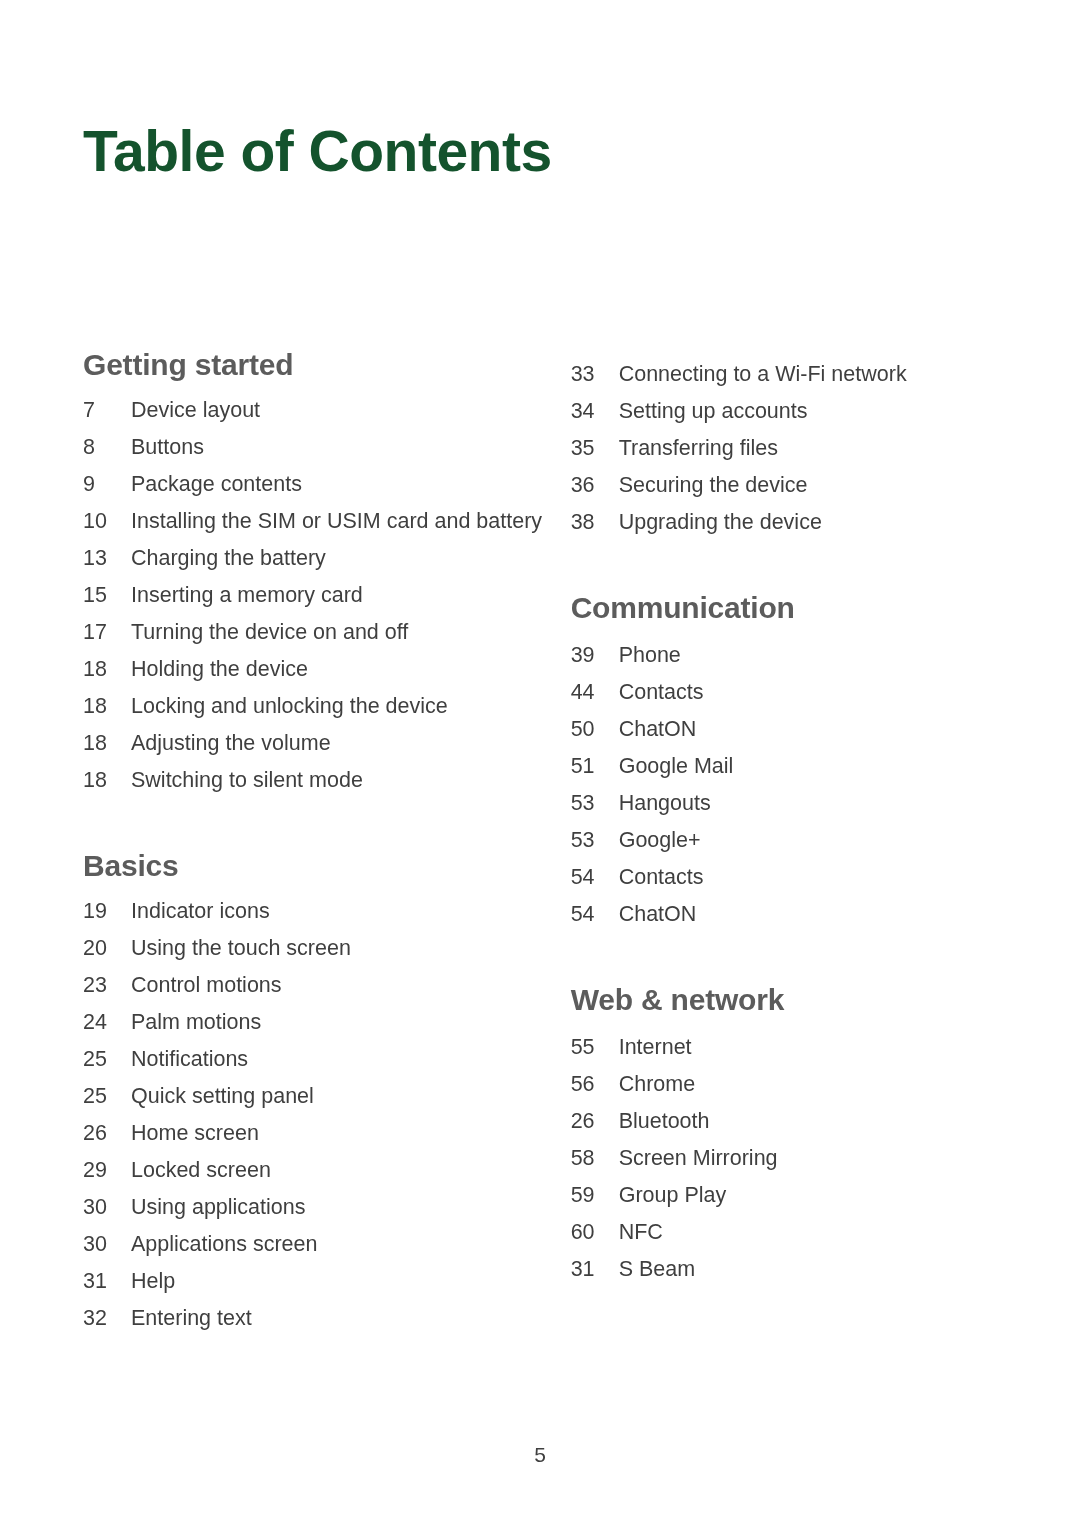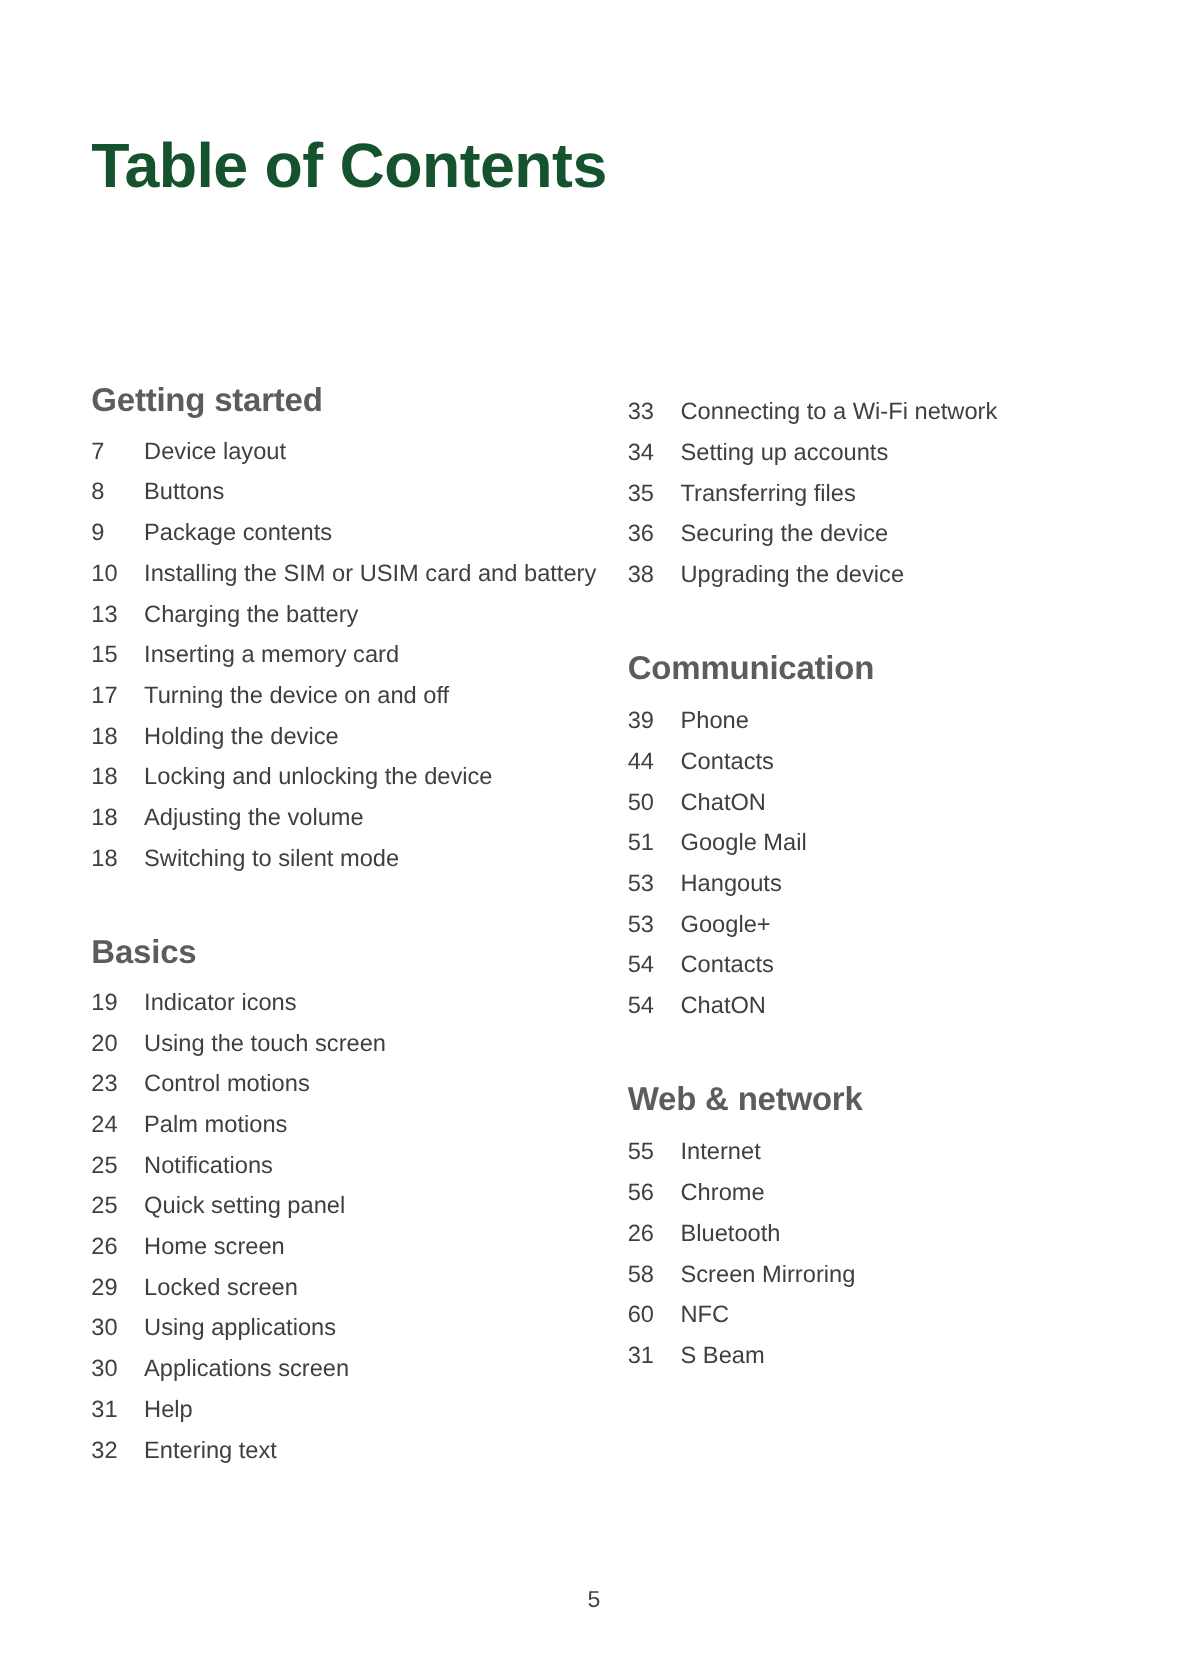--- a/index.html
+++ b/index.html
@@ -276,20 +276,24 @@
         </li>
         <li class="toc-entry">
           <span class="toc-page">26</span>
           <span class="toc-label">Bluetooth</span>
         </li>
         <li class="toc-entry">
           <span class="toc-page">58</span>
           <span class="toc-label">Screen Mirroring</span>
         </li>
         <li class="toc-entry">
+          <span class="toc-page">59</span>
+          <span class="toc-label">Group Play</span>
+        </li>
+        <li class="toc-entry">
           <span class="toc-page">60</span>
           <span class="toc-label">NFC</span>
         </li>
         <li class="toc-entry">
           <span class="toc-page">31</span>
           <span class="toc-label">S Beam</span>
         </li>
       </ul>
 
     </div>

